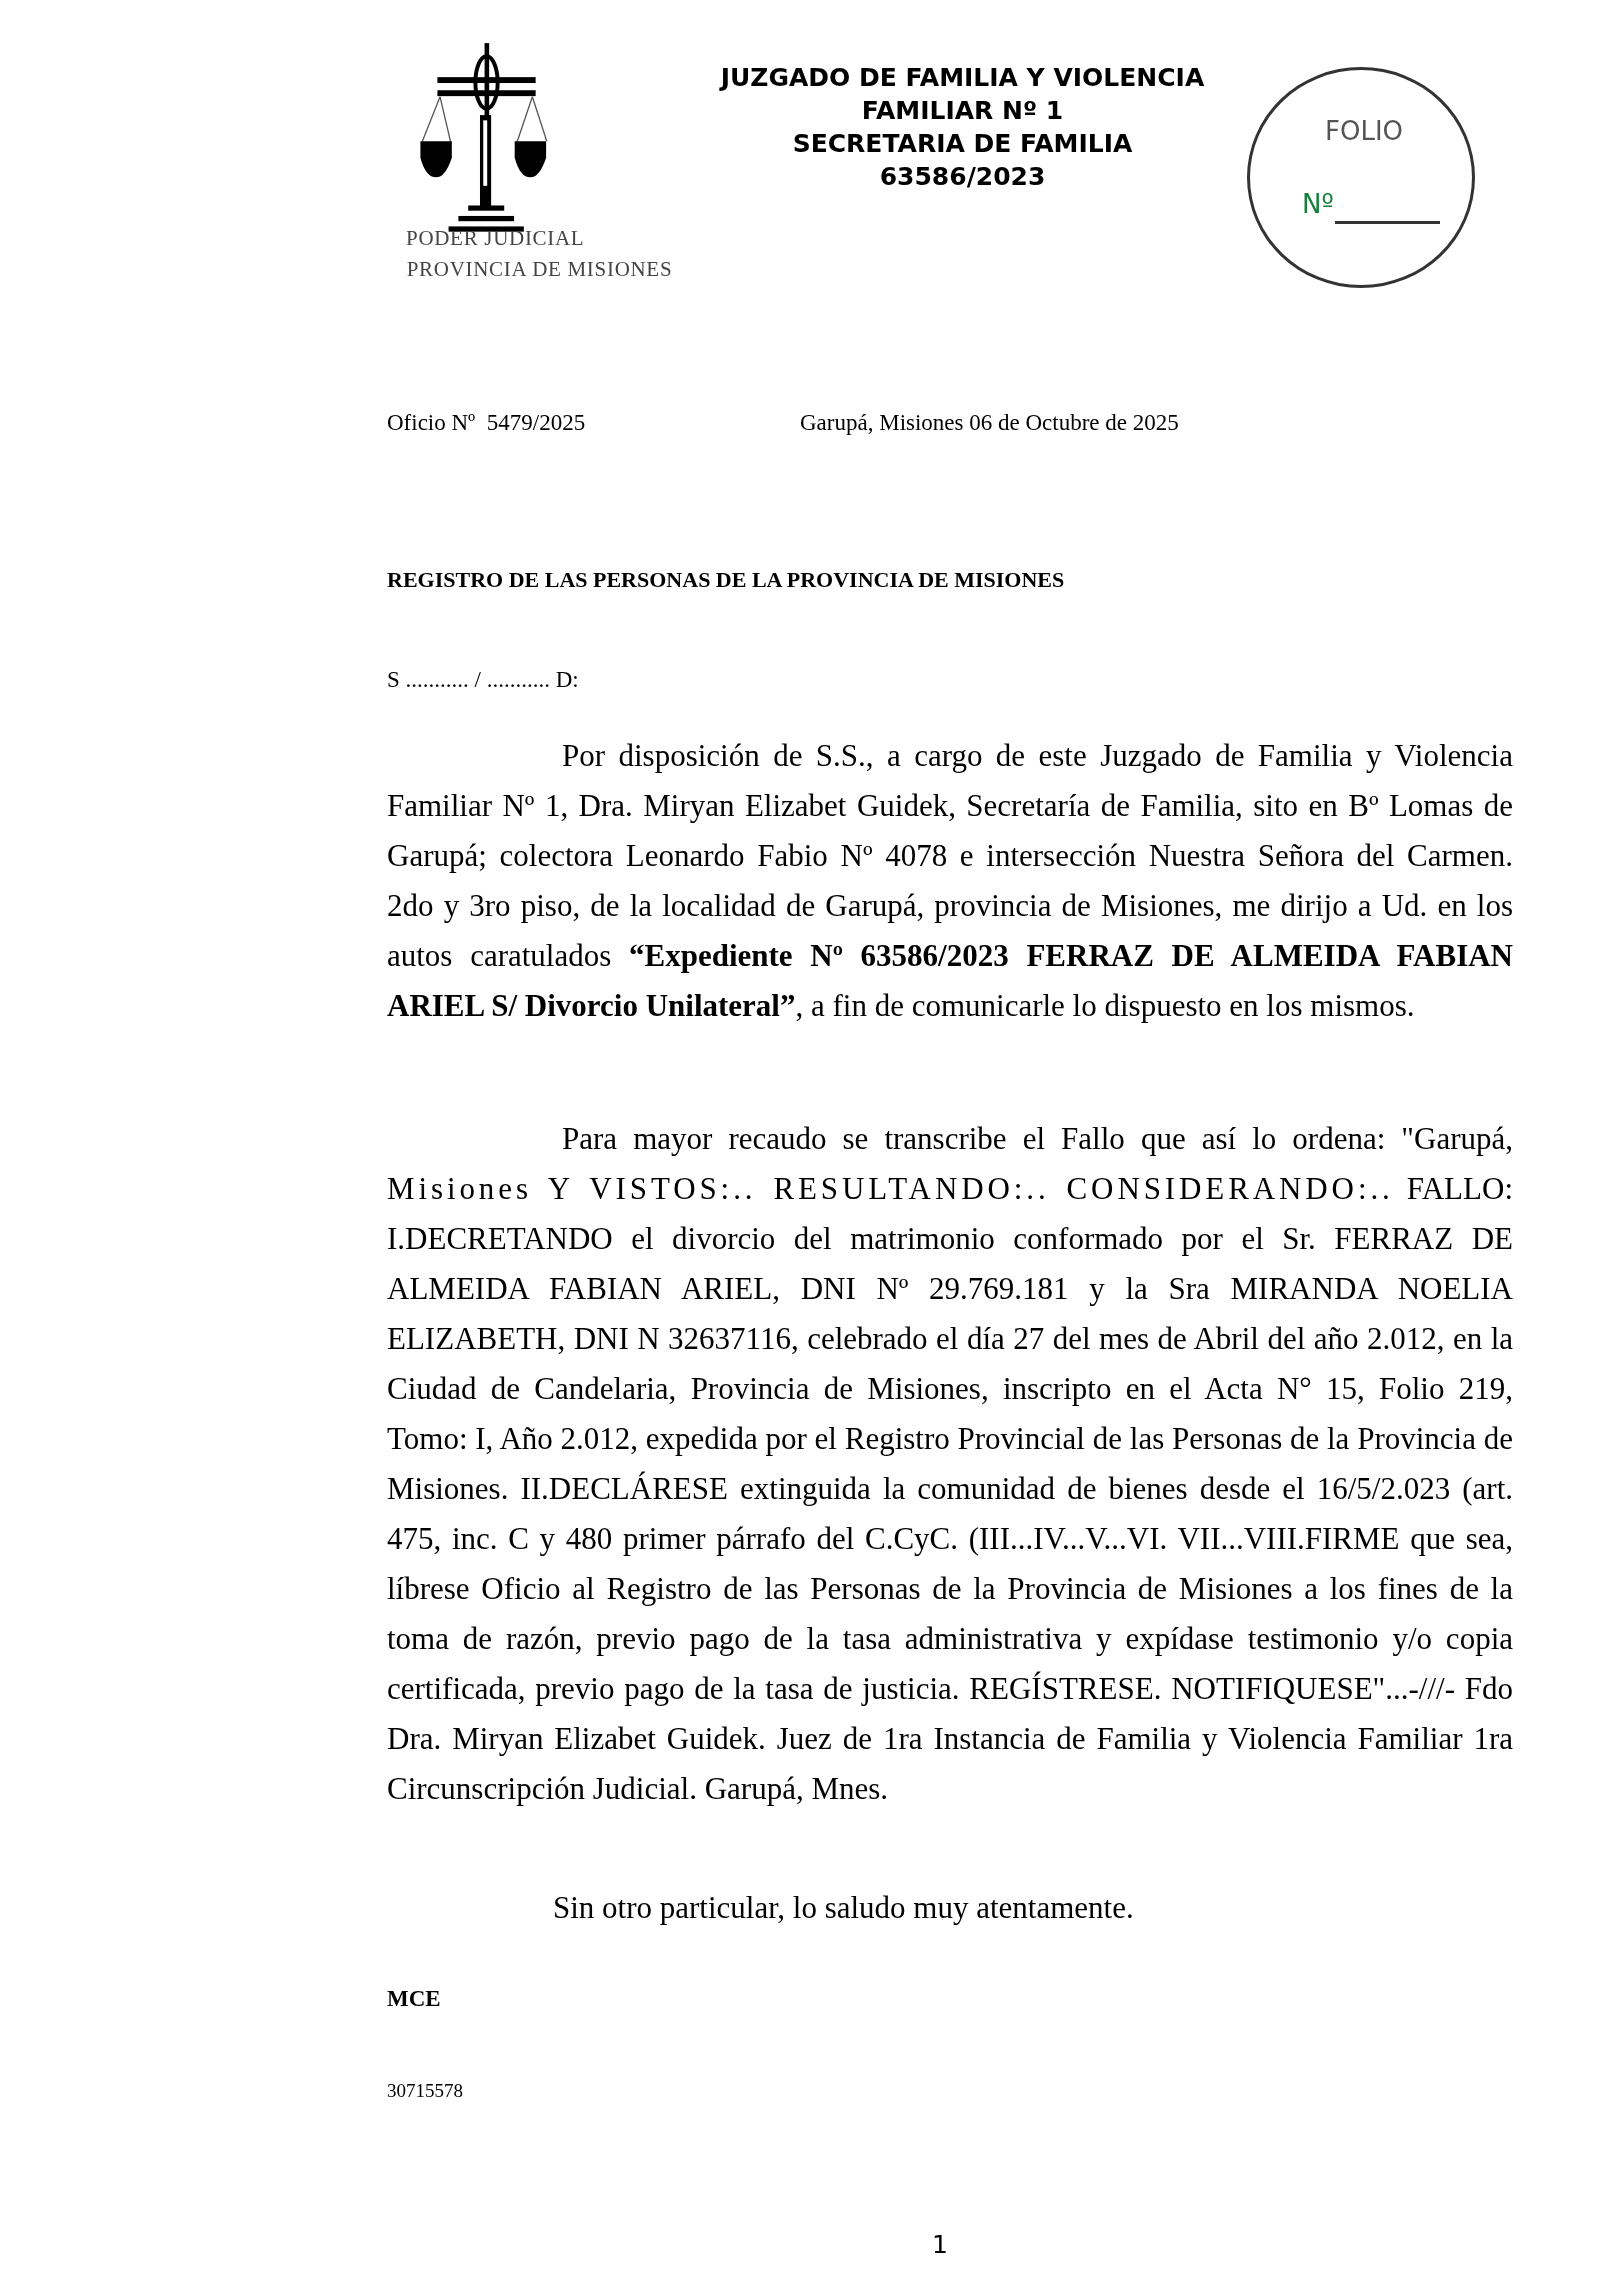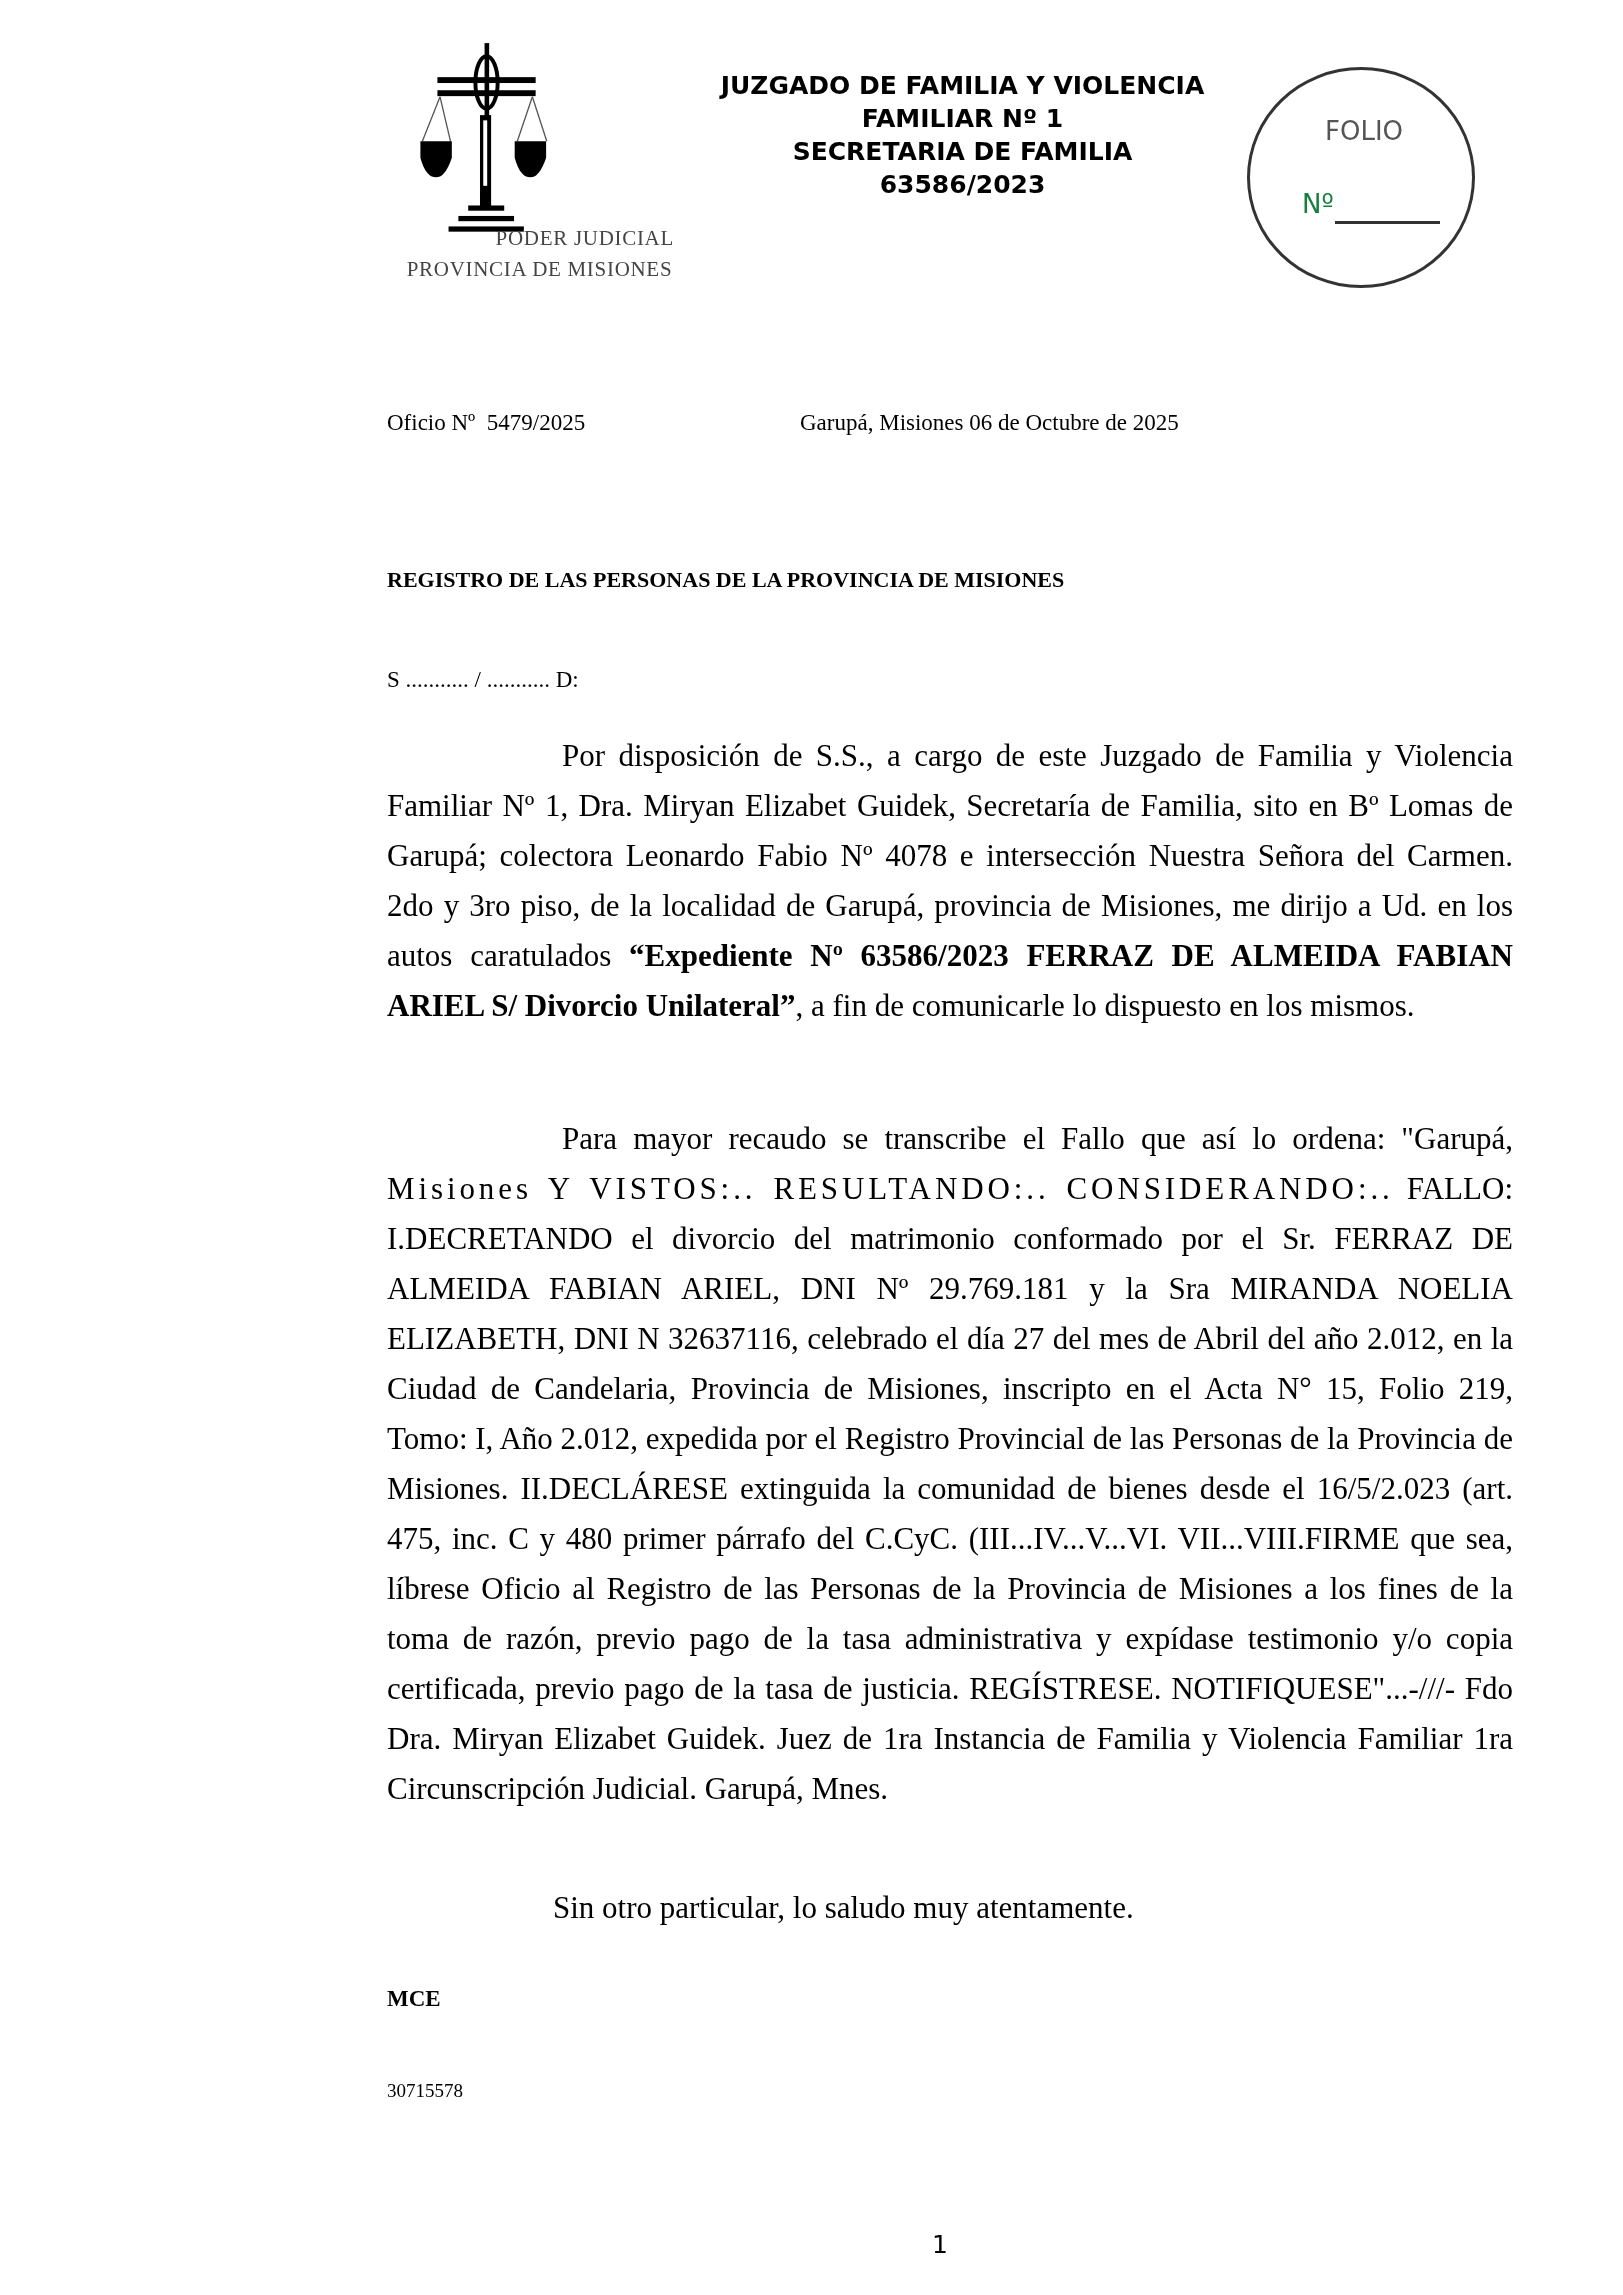--- a/index.html
+++ b/index.html
@@ -2,24 +2,24 @@
 <html style="font-size:10.5px"><head>
 <meta charset="utf-8">
 <style>
   html, body { margin:0; padding:0; background:#ffffff; }
   body { width:1623px; height:2295px; position:relative; overflow:hidden; color:#000; }
   .serif { font-family:"Liberation Serif","DejaVu Serif",serif; }
   .sans { font-family:"DejaVu Sans","Liberation Sans",sans-serif;text-align:center; }
   .abs { position:absolute; }
 
   #logo { left:406px; top:43px; width:275px; height:249px; }
-  #logo-text1 { left:406px; top:226px; width:268px; text-align:right; font-size:21px; color:#444; letter-spacing:0.7px; }
+  #logo-text1 { left:406px; top:226px; width:268px; text-align:left; font-size:21px; color:#444; letter-spacing:0.7px; }
   #logo-text2 { left:399px; top:257px; width:281px; text-align:center; font-size:21px; color:#444; letter-spacing:0.7px;font-family:Liberation Serif, serif; }
 
-  #court-header { left:694px; top:69px; width:537px; text-align:center; font-weight:bold; font-size:25px; line-height:33px; }
+  #court-header { left:694px; top:61px; width:537px; text-align:center; font-weight:bold; font-size:25px; line-height:33px; }
 
   #folio { left:1247px; top:67px; width:228px; height:221px; border:3.9px solid #333; border-radius:50%; box-sizing:border-box; }
   #folio-label { left:75px; top:46px; font-size:26px; color:#555; }
   #folio-num { left:52px; top:119px; font-size:26px; color:#15803d; }
   #folio-line { left:85px; top:151px; width:105px; height:2.6px; background:#333; }
 
   .body-text { font-size:23px;margin-top:16px; }
   #oficio { left:387px; top:394px; }
   #fecha { left:800px; top:394px; }
   #dest { left:387px; top:567px; font-weight:bold; font-size:22px; }

